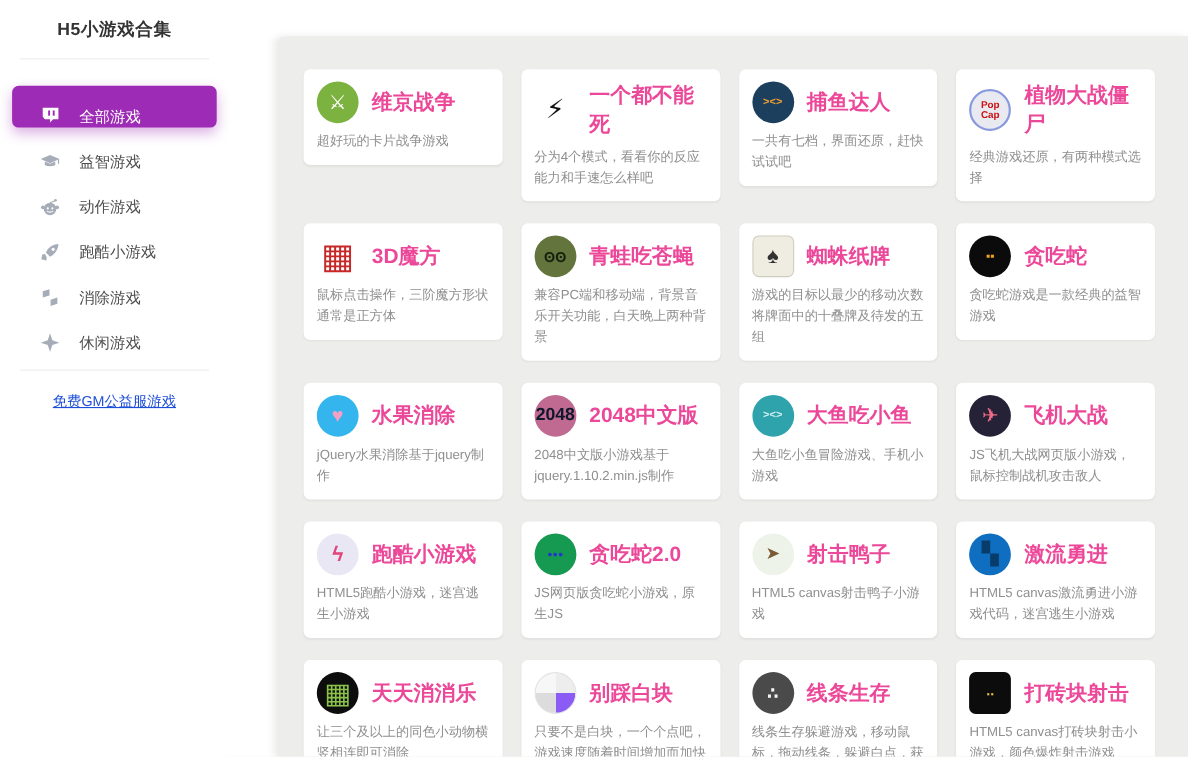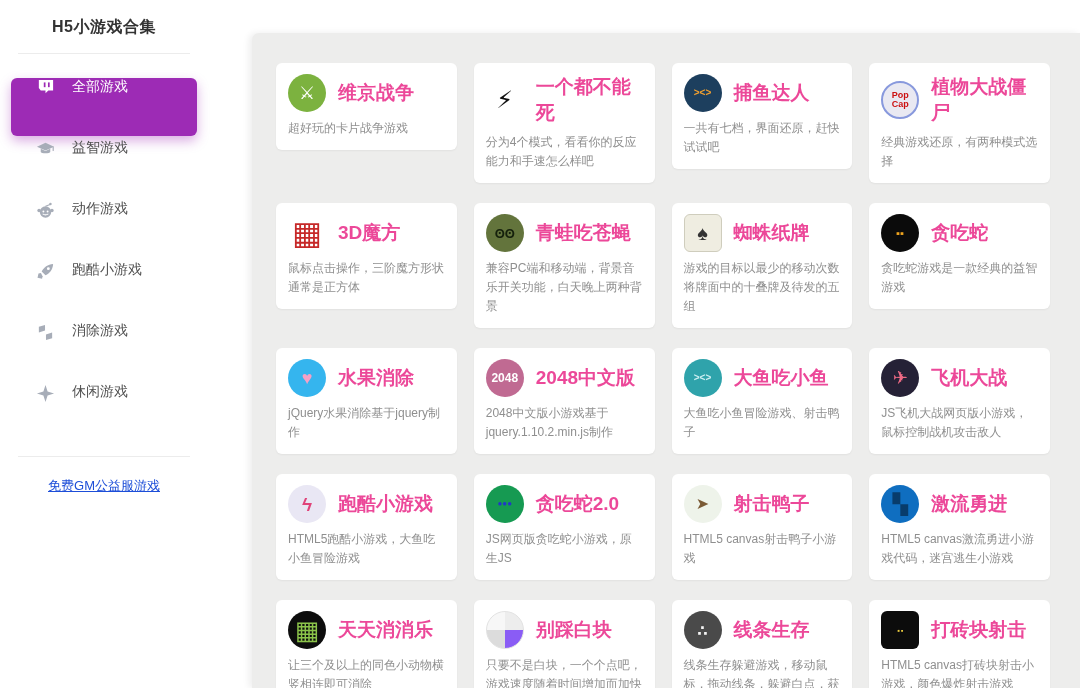--- a/index.html
+++ b/index.html
@@ -16,21 +16,21 @@
     width:208px; flex:none; background:#ffffff; height:688px;
     position:relative; z-index:3;
   }
   .side-title {
     padding-top:17px; text-align:center;
     font-size:16px; font-weight:600; color:#333; letter-spacing:.5px;
   }
   .side-divider { border-bottom:1px solid #ececec; margin:15px 18px 0 18px; }
   .side-nav { padding-top:24px; }
   .side-item {
-    height:58px; margin:0 0 3px 0; display:flex; align-items:flex-start;
+    height:38px; margin:0 0 3px 0; display:flex; align-items:flex-end;
     padding-left:35px; gap:17px; font-size:14px; color:#4f4f4f; cursor:pointer;
   }
   .side-item .s-ico { width:20px; height:20px; display:flex; align-items:center; justify-content:center; flex:none; }
   .side-item.active {
     margin:0 11px 3px 11px; padding-left:24px; border-radius:6px;
     background:#9d2bb5; color:#ffffff; font-weight:500;
     box-shadow:0 5px 12px rgba(157,43,181,.38);
   }
   .gm-link-wrap { text-align:center; margin-top:19px; }
   .gm-link { font-size:13px; color:#1d4ed8; text-decoration:underline; cursor:pointer; }
@@ -204,45 +204,45 @@
         </div>
         <div class="card">
           <div class="card-head">
             <span class="g-icon" style="background: rgb(53, 181, 238); color: rgb(246, 160, 198); font-size: 18px;">♥</span>
             <a class="g-title">水果消除</a>
           </div>
           <div class="g-desc">jQuery水果消除基于jquery制作</div>
         </div>
         <div class="card">
           <div class="card-head">
-            <span class="g-icon" style="background: rgb(192, 106, 146); color: #ffffff; font-size: 12px; text-align: center;">2048</span>
+            <span class="g-icon" style="background: rgb(192, 106, 146); color: #0f172a; font-size: 16px; text-align: center;">2048</span>
             <a class="g-title">2048中文版</a>
           </div>
           <div class="g-desc">2048中文版小游戏基于jquery.1.10.2.min.js制作</div>
         </div>
         <div class="card">
           <div class="card-head">
             <span class="g-icon" style="background: rgb(47, 163, 171); color: rgb(205, 239, 242); font-size: 10px;">&gt;&lt;&gt;</span>
             <a class="g-title">大鱼吃小鱼</a>
           </div>
-          <div class="g-desc">大鱼吃小鱼冒险游戏、射击鸭子</div>
+          <div class="g-desc">大鱼吃小鱼冒险游戏、手机小游戏</div>
         </div>
         <div class="card">
           <div class="card-head">
             <span class="g-icon" style="background: rgb(37, 33, 54); color: rgb(239, 106, 133); font-size: 18px;">✈</span>
             <a class="g-title">飞机大战</a>
           </div>
           <div class="g-desc">JS飞机大战网页版小游戏，鼠标控制战机攻击敌人</div>
         </div>
         <div class="card">
           <div class="card-head">
             <span class="g-icon" style="background: rgb(233, 231, 244); color: rgb(224, 68, 122); font-size: 19px;">ϟ</span>
             <a class="g-title">跑酷小游戏</a>
           </div>
-          <div class="g-desc">HTML5跑酷小游戏，大鱼吃小鱼冒险游戏</div>
+          <div class="g-desc">HTML5跑酷小游戏，迷宫逃生小游戏</div>
         </div>
         <div class="card">
           <div class="card-head">
             <span class="g-icon" style="background: rgb(22, 154, 82); color: rgb(34, 56, 200); font-size: 8px;">●●●</span>
             <a class="g-title">贪吃蛇2.0</a>
           </div>
           <div class="g-desc">JS网页版贪吃蛇小游戏，原生JS</div>
         </div>
         <div class="card">
           <div class="card-head">

